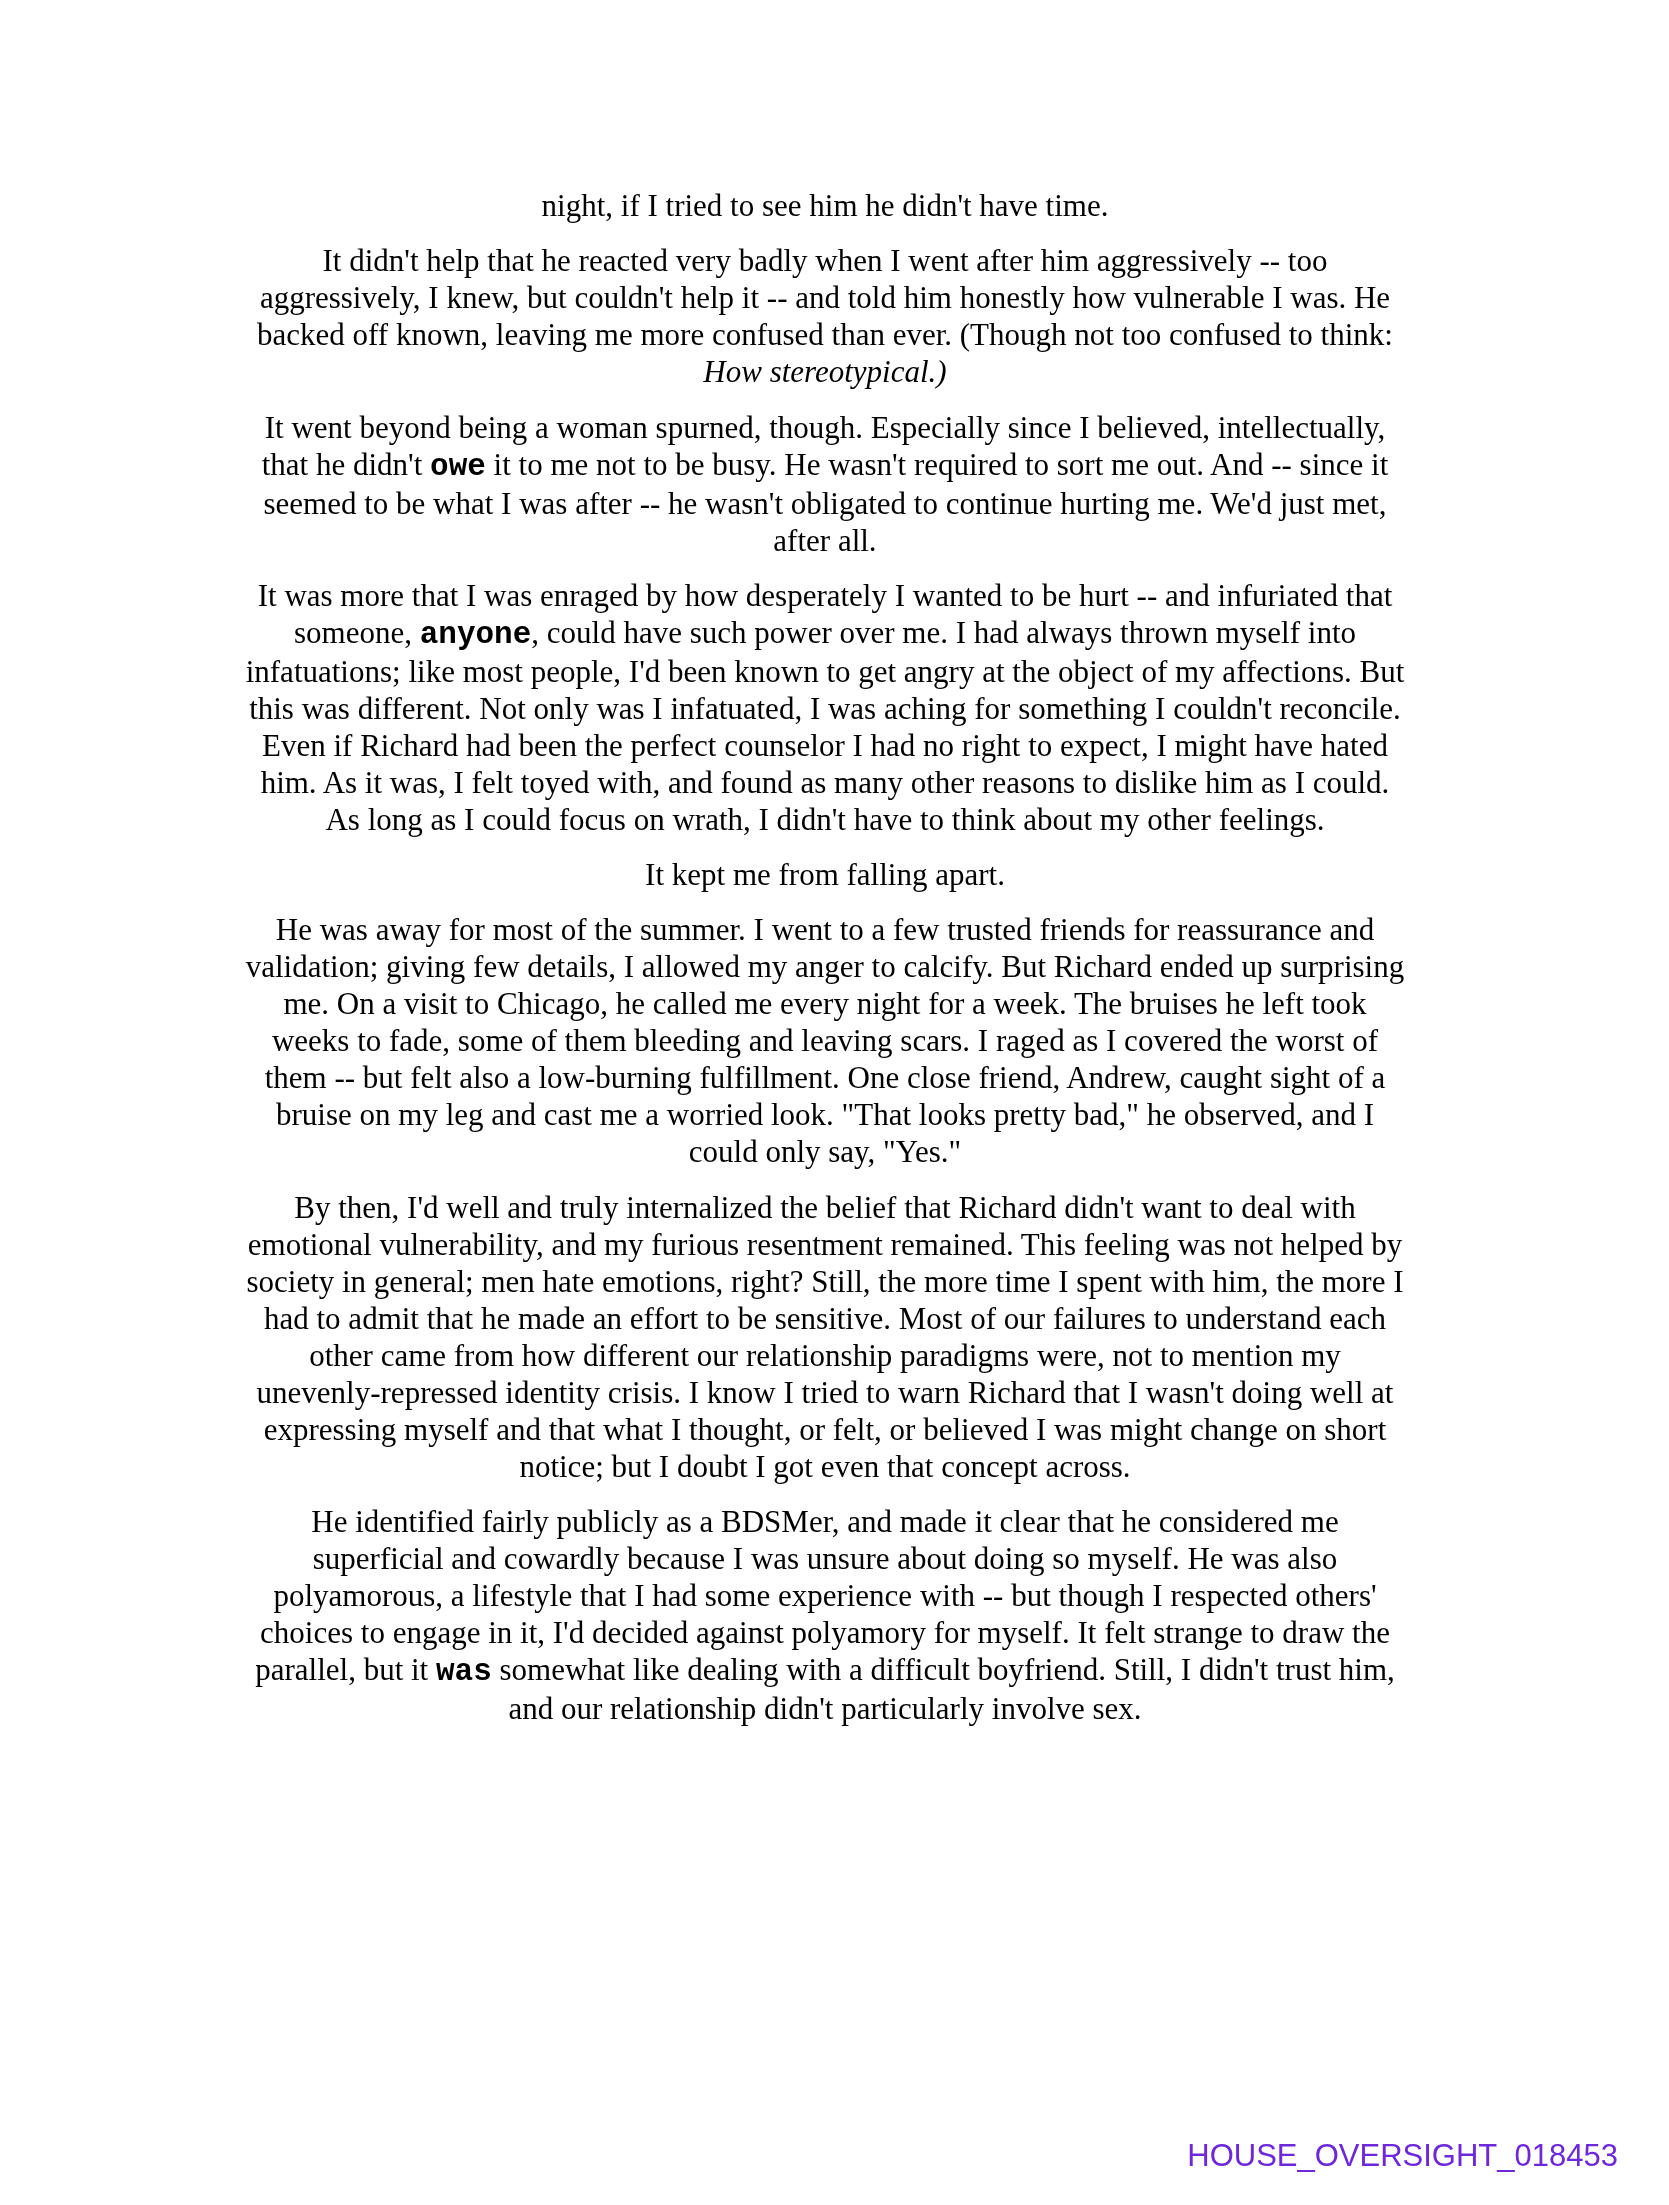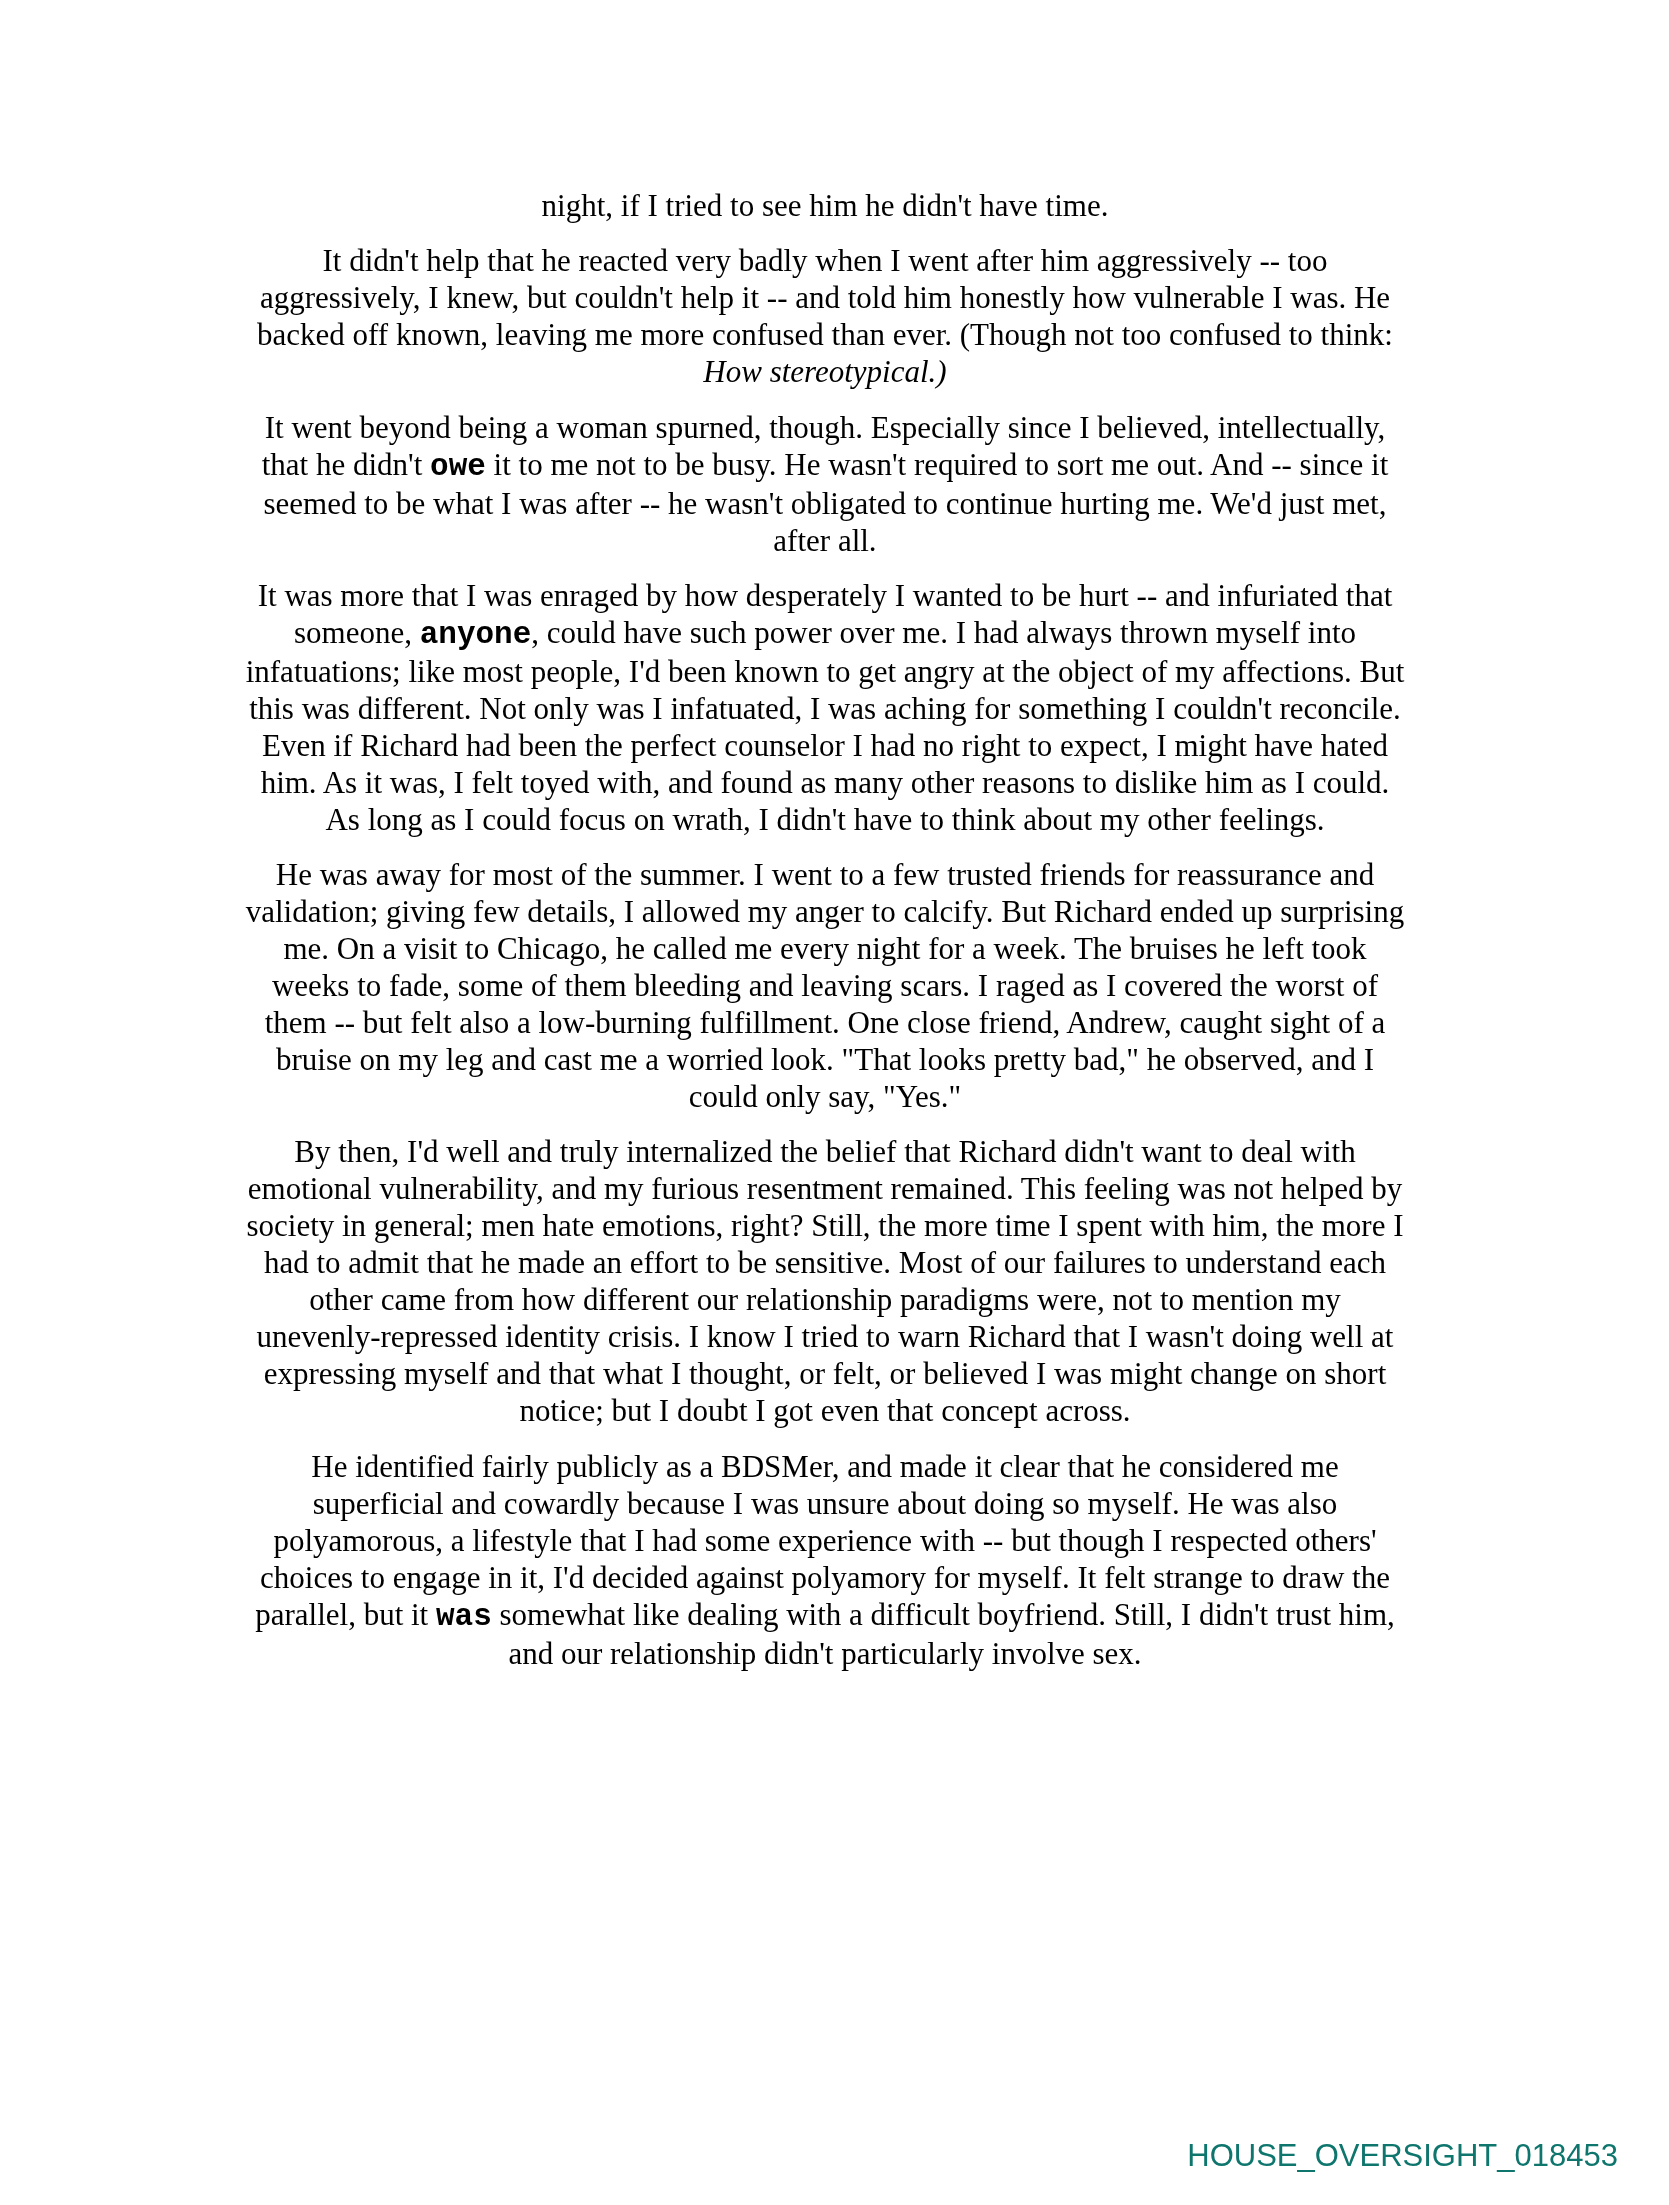--- a/index.html
+++ b/index.html
@@ -31,32 +31,33 @@
     padding: 0;
   }
   .content .b { font-weight: bold; font-family: Liberation Mono, monospace; }
   .content .i { font-style: italic; }
   .bates {
     position: absolute;
     right: 51px;
     bottom: 31px;
     font-family: "Liberation Sans", "DejaVu Sans", sans-serif;
     font-size: 31px;
-    color: #0f766e;
+    color: #6d28d9;
     white-space: nowrap;
   }
 </style>
 </head>
 <body>
 
 <div class="page">
   <div class="content">
       <p><span>night, if I tried to see him he didn't have time.</span></p>
       <p><span>It didn't help that he reacted very badly when I went after him aggressively -- too aggressively, I knew, but couldn't help it -- and told him honestly how vulnerable I was. He backed off known, leaving me more confused than ever. (Though not too confused to think: </span><span class="i">How stereotypical.)</span></p>
       <p><span>It went beyond being a woman spurned, though. Especially since I believed, intellectually, that he didn't </span><span class="b">owe</span><span> it to me not to be busy. He wasn't required to sort me out. And -- since it seemed to be what I was after -- he wasn't obligated to continue hurting me. We'd just met, after all.</span></p>
       <p><span>It was more that I was enraged by how desperately I wanted to be hurt -- and infuriated that someone, </span><span class="b">anyone</span><span>, could have such power over me. I had always thrown myself into infatuations; like most people, I'd been known to get angry at the object of my affections. But this was different. Not only was I infatuated, I was aching for something I couldn't reconcile. Even if Richard had been the perfect counselor I had no right to expect, I might have hated him. As it was, I felt toyed with, and found as many other reasons to dislike him as I could. As long as I could focus on wrath, I didn't have to think about my other feelings.</span></p>
+      <p><span>It kept me from falling apart.</span></p>
       <p><span>He was away for most of the summer. I went to a few trusted friends for reassurance and validation; giving few details, I allowed my anger to calcify. But Richard ended up surprising me. On a visit to Chicago, he called me every night for a week. The bruises he left took weeks to fade, some of them bleeding and leaving scars. I raged as I covered the worst of them -- but felt also a low-burning fulfillment. One close friend, Andrew, caught sight of a bruise on my leg and cast me a worried look. "That looks pretty bad," he observed, and I could only say, "Yes."</span></p>
       <p><span>By then, I'd well and truly internalized the belief that Richard didn't want to deal with emotional vulnerability, and my furious resentment remained. This feeling was not helped by society in general; men hate emotions, right? Still, the more time I spent with him, the more I had to admit that he made an effort to be sensitive. Most of our failures to understand each other came from how different our relationship paradigms were, not to mention my unevenly-repressed identity crisis. I know I tried to warn Richard that I wasn't doing well at expressing myself and that what I thought, or felt, or believed I was might change on short notice; but I doubt I got even that concept across.</span></p>
       <p><span>He identified fairly publicly as a BDSMer, and made it clear that he considered me superficial and cowardly because I was unsure about doing so myself. He was also polyamorous, a lifestyle that I had some experience with -- but though I respected others' choices to engage in it, I'd decided against polyamory for myself. It felt strange to draw the parallel, but it </span><span class="b">was</span><span> somewhat like dealing with a difficult boyfriend. Still, I didn't trust him, and our relationship didn't particularly involve sex.</span></p>
     </div>
   <div class="bates">HOUSE_OVERSIGHT_018453</div>
 </div>
 
 
 </body></html>

